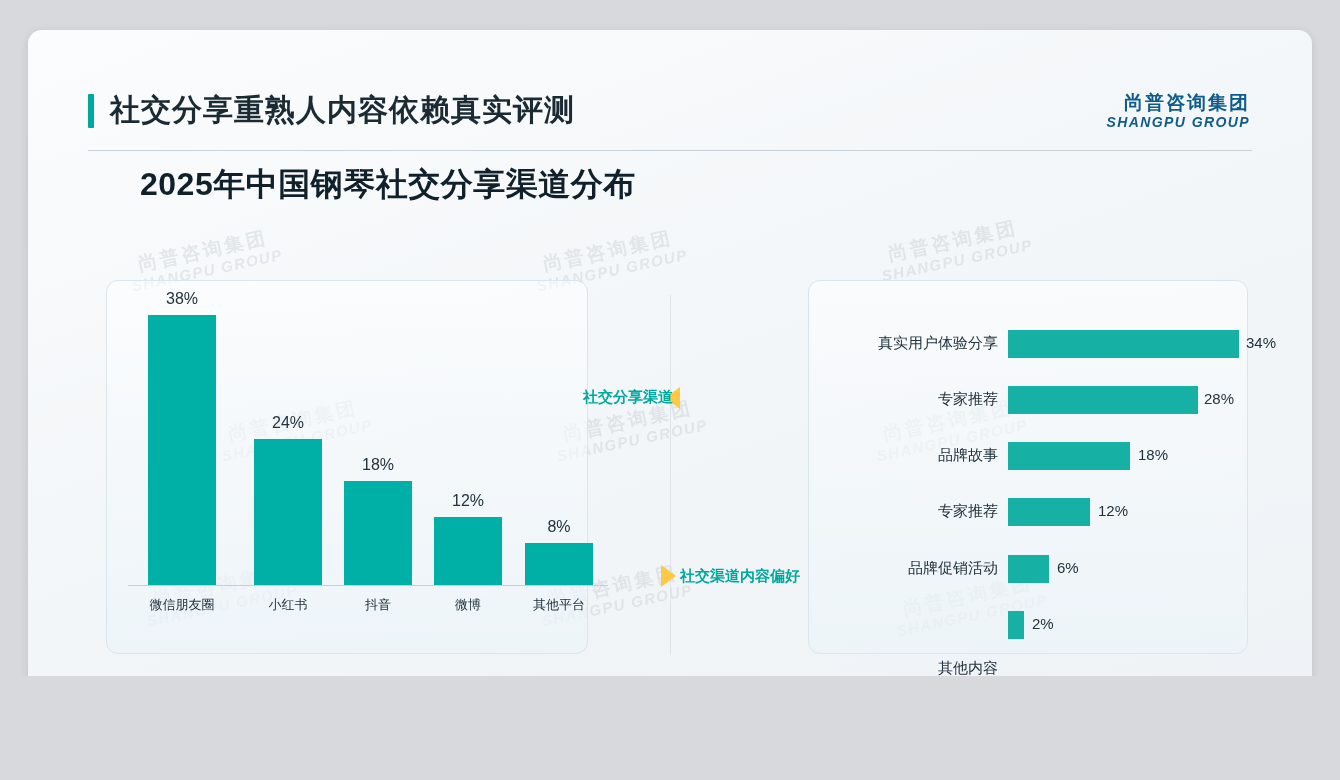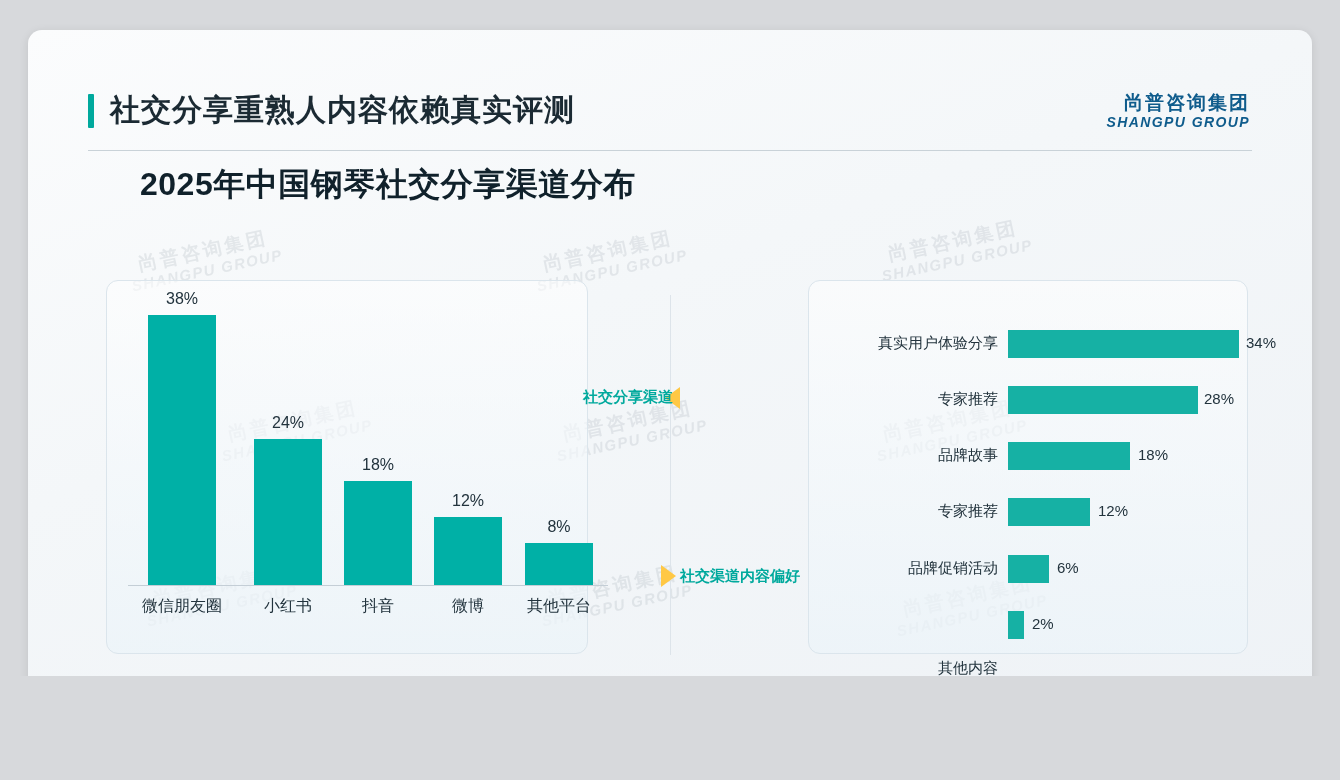--- a/index.html
+++ b/index.html
@@ -104,21 +104,21 @@
     border-radius: 12px;
   }
 
   
   .lbar {
     position: absolute;
     background: #00b0a6;
   }
   .lbar-label {
     position: absolute;
-    font-size: 16px;
+    font-size: 13px;
     color: #22333d;
     text-align: center;
   }
   .lbar-value {
     position: absolute;
     font-size: 16px;
     color: #22333d;
     text-align: center;
   }
   .axis-line {

